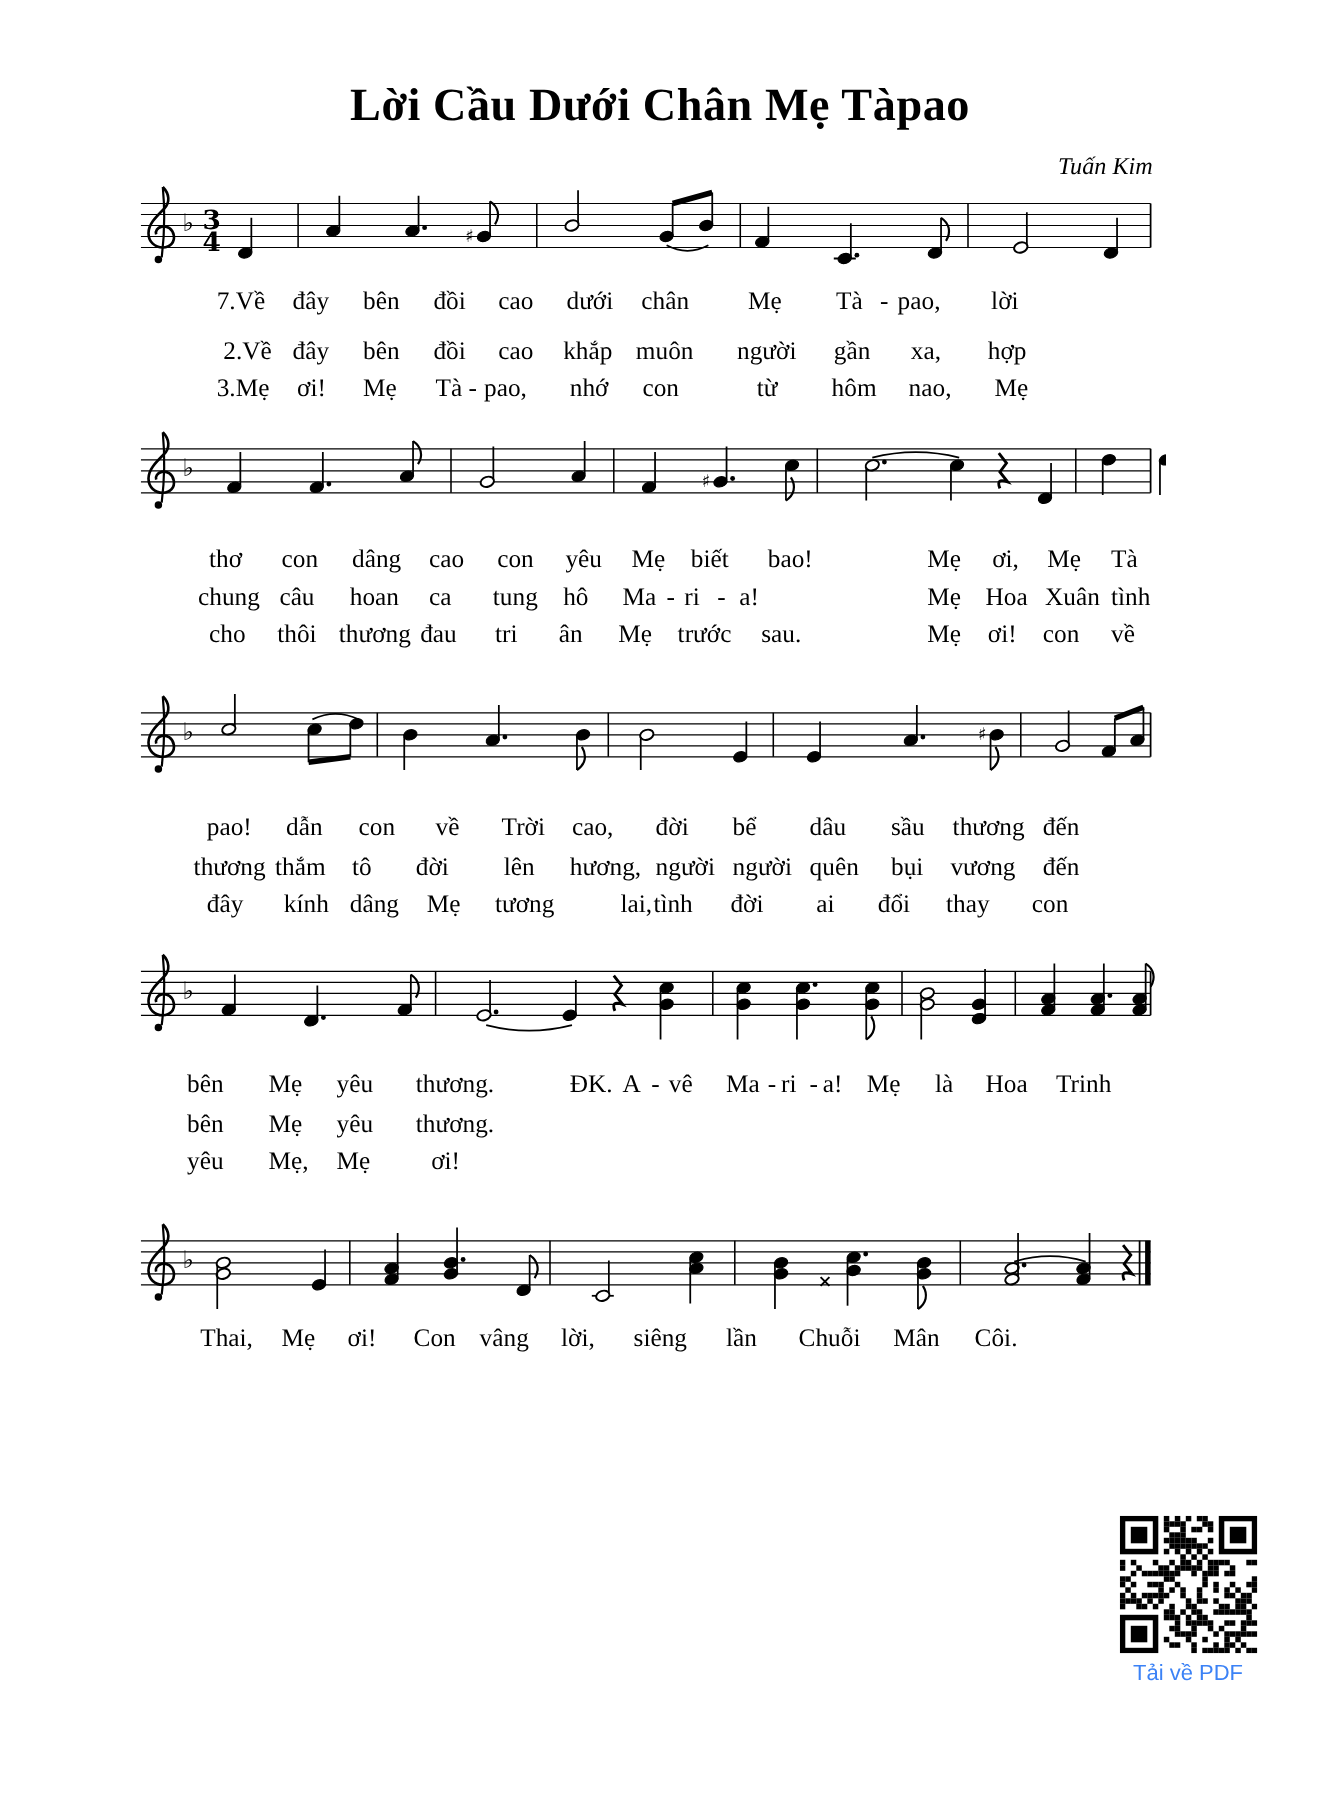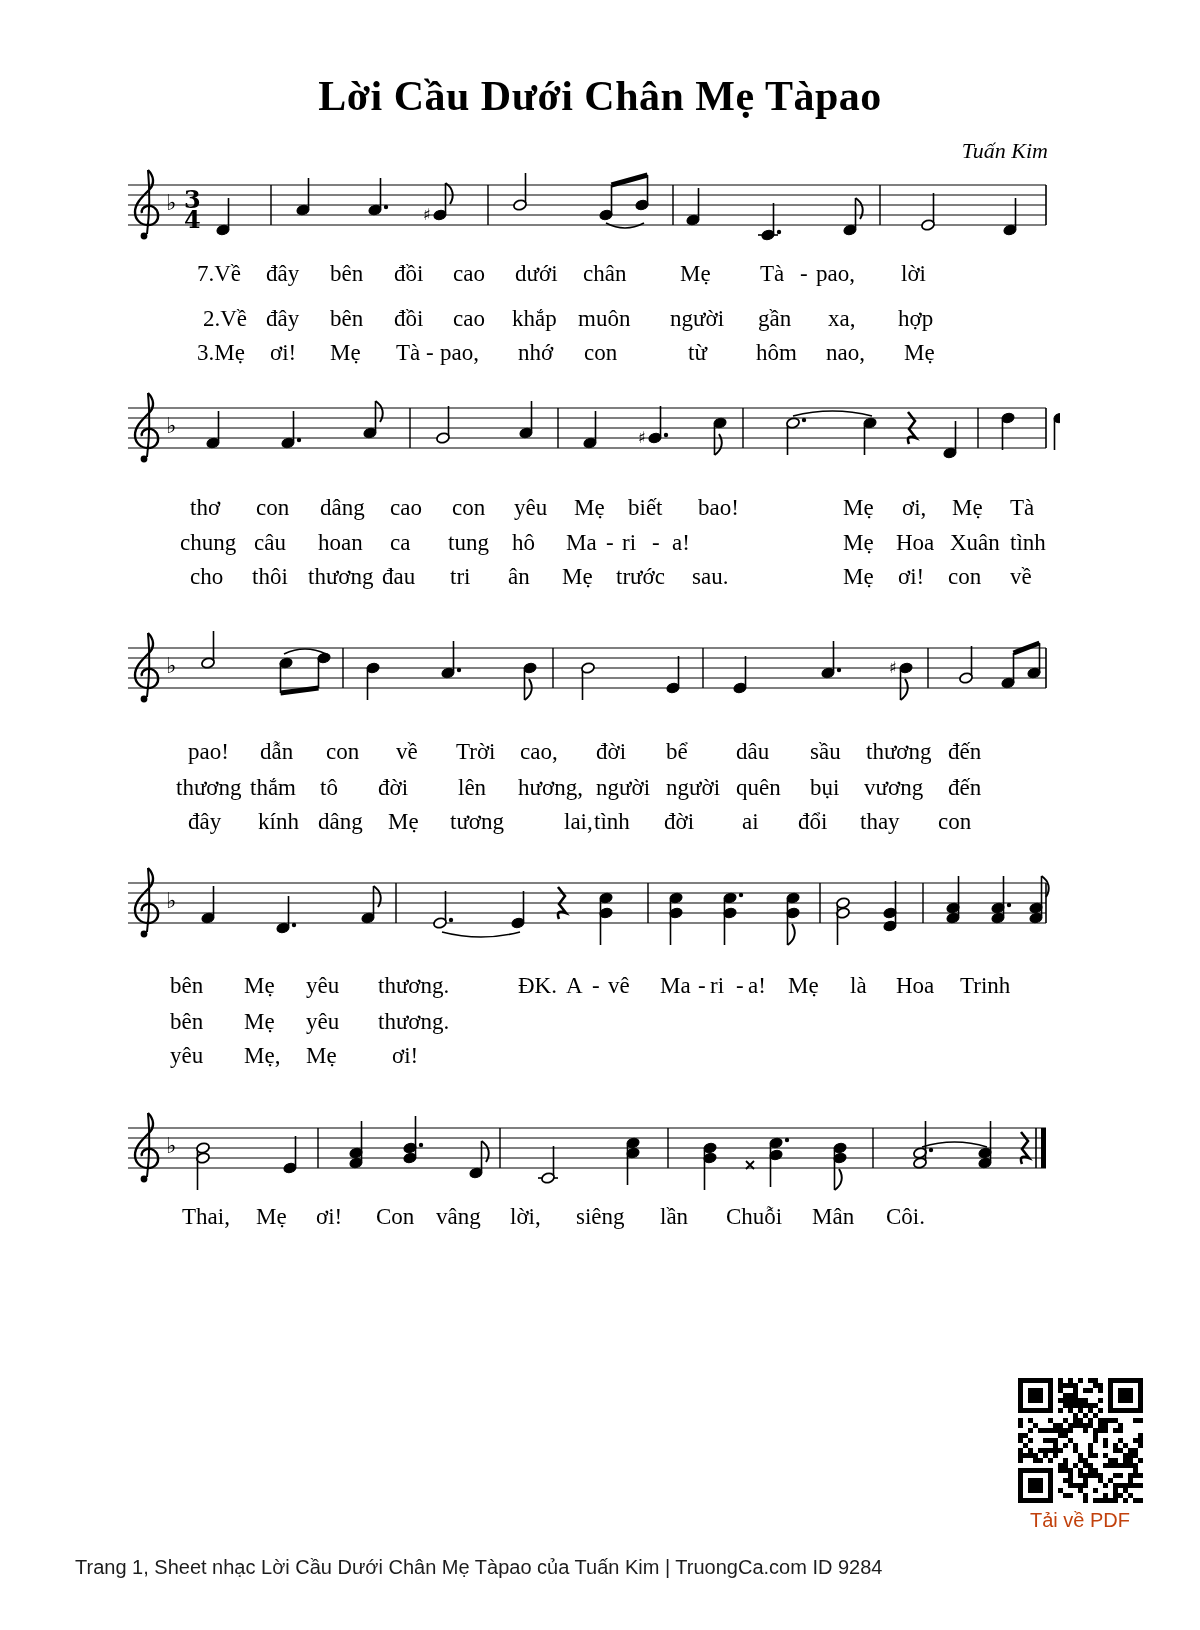--- a/index.html
+++ b/index.html
@@ -6,21 +6,21 @@
   #sheet{position:relative;width:1200px;height:1630px;background:#ffffff;margin:0 auto;
          font-family:"Liberation Serif", serif;color:#000;overflow:hidden;}
   .page-title{position:absolute;top:72px;left:0;width:1200px;text-align:center;
               font-size:42px;font-weight:bold;letter-spacing:.5px;}
   .composer{position:absolute;top:138px;right:152px;font-size:22px;font-style:italic;}
   .lyric{position:absolute;font-size:23px;white-space:nowrap;line-height:1;}
   .staff-svg{position:absolute;left:128px;width:932px;height:118px;}
   .footer{position:absolute;left:75px;top:1556px;font-family:"Liberation Sans", sans-serif;
           font-size:20px;color:#1c1c1c;white-space:nowrap;}
   .qr-wrap{position:absolute;left:1016px;top:1378px;width:128px;text-align:center;}
-  .qr-label{font-family:"Liberation Sans", sans-serif;font-size:20px;color:#c2410c;margin-top:2px;display:block;text-decoration:none;}
+  .qr-label{font-family:"Liberation Sans", sans-serif;font-size:20px;color:#3b82f6;margin-top:2px;display:block;text-decoration:none;}
 </style>
 </head>
 <body>
 
 <div id="sheet">
   <div class="page-title">Lời Cầu Dưới Chân Mẹ Tàpao</div>
   <div class="composer">Tuấn Kim</div>
 
   <div id="systems">
       <svg class="staff-svg" viewBox="0 0 932 118" width="932" height="118" style="top: 150px;">
@@ -543,21 +543,20 @@
         <rect x="90" y="0" width="35" height="35" fill="#000"></rect>
         <rect x="95" y="5" width="25" height="25" fill="#fff"></rect>
         <rect x="100" y="10" width="15" height="15" fill="#000"></rect>
         <rect x="0" y="90" width="35" height="35" fill="#000"></rect>
         <rect x="5" y="95" width="25" height="25" fill="#fff"></rect>
         <rect x="10" y="100" width="15" height="15" fill="#000"></rect>
       </svg>
     <a href="#" class="qr-label">Tải về PDF</a>
   </div>
 
-  <div class="footer">Trang 1, Sheet nhạc Lời Cầu Dưới Chân Mẹ Tàpao của Tuấn Kim  | TruongCa.com ID 9284</div>
 <span class="lyric" style="left: 197px; top: 262px;">7.Về</span>
     <span class="lyric" style="left: 266px; top: 262px;">đây</span>
     <span class="lyric" style="left: 330px; top: 262px;">bên</span>
     <span class="lyric" style="left: 394px; top: 262px;">đồi</span>
     <span class="lyric" style="left: 453px; top: 262px;">cao</span>
     <span class="lyric" style="left: 515px; top: 262px;">dưới</span>
     <span class="lyric" style="left: 583px; top: 262px;">chân</span>
     <span class="lyric" style="left: 680px; top: 262px;">Mẹ</span>
     <span class="lyric" style="left: 760px; top: 262px;">Tà</span>
     <span class="lyric" style="left: 800px; top: 262px;">-</span>

